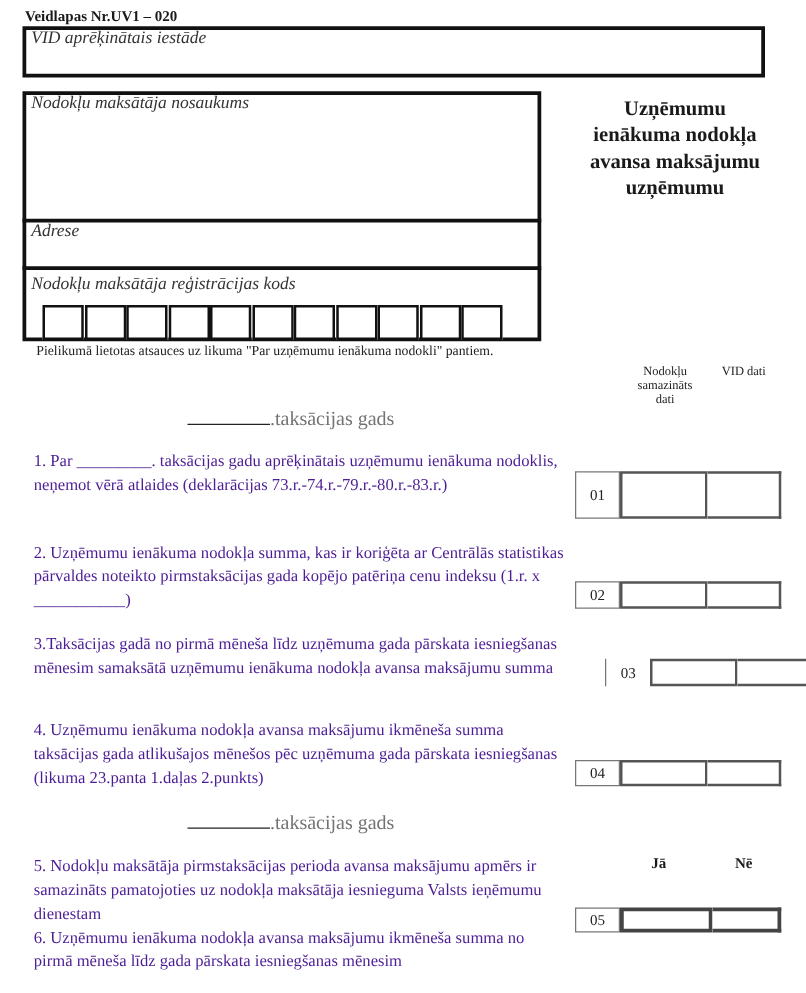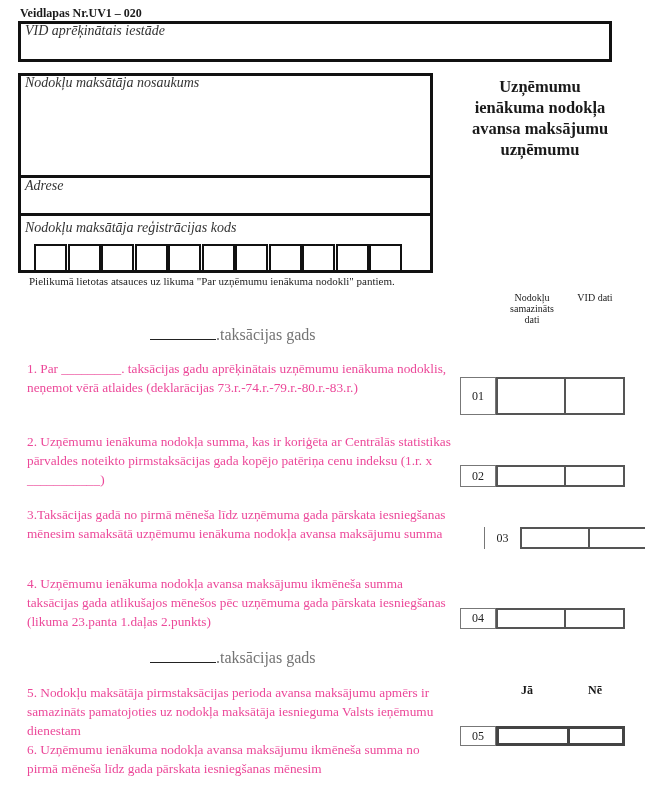--- a/index.html
+++ b/index.html
@@ -10,21 +10,21 @@
   .box { position:absolute; border:3px solid #111; box-sizing:border-box; }
   .hline { position:absolute; height:3px; background:#111; }
   .italic-label { position:absolute; font-style:italic; font-size:14px; color:#333; }
   .reg-cell { position:absolute; top:244px; width:33px; height:28px; border:2px solid #111; box-sizing:border-box; background:#fff; }
   .title { position:absolute; left:440px; top:76px; width:200px; text-align:center;
            font-weight:bold; font-size:16.5px; line-height:21px; color:#1a1a1a; }
   .note { position:absolute; left:29px; top:275px; font-size:11px; color:#222; }
   .colhead { position:absolute; font-size:10px; text-align:center; line-height:11px; color:#222; }
   .section { position:absolute; font-size:16px; color:#737373; }
   .uline { display:inline-block; border-bottom:1px solid #222; height:14px; vertical-align:baseline; }
-  .q { position:absolute; left:27px; width:425px; font-size:13.3px; line-height:19px; color:#ec4899; }
+  .q { position:absolute; left:27px; width:425px; font-size:13.3px; line-height:19px; color:#4c1d95; }
   .row { position:absolute; left:460px; width:165px; display:flex; }
   .row .code { width:36px; border:1px solid #777; box-sizing:border-box; font-size:12px;
                display:flex; align-items:center; justify-content:center; color:#222; }
   .row .cell { border:2px solid #555; box-sizing:border-box; background:#fff; }
   .row .cell.a { width:70px; }
   .row .cell.b { width:59px; border-left:none; }
   .row.bold .cell { border-width:3px; border-color:#444; }
   .yn { position:absolute; font-weight:bold; font-size:12px; }
 </style>
 </head>

